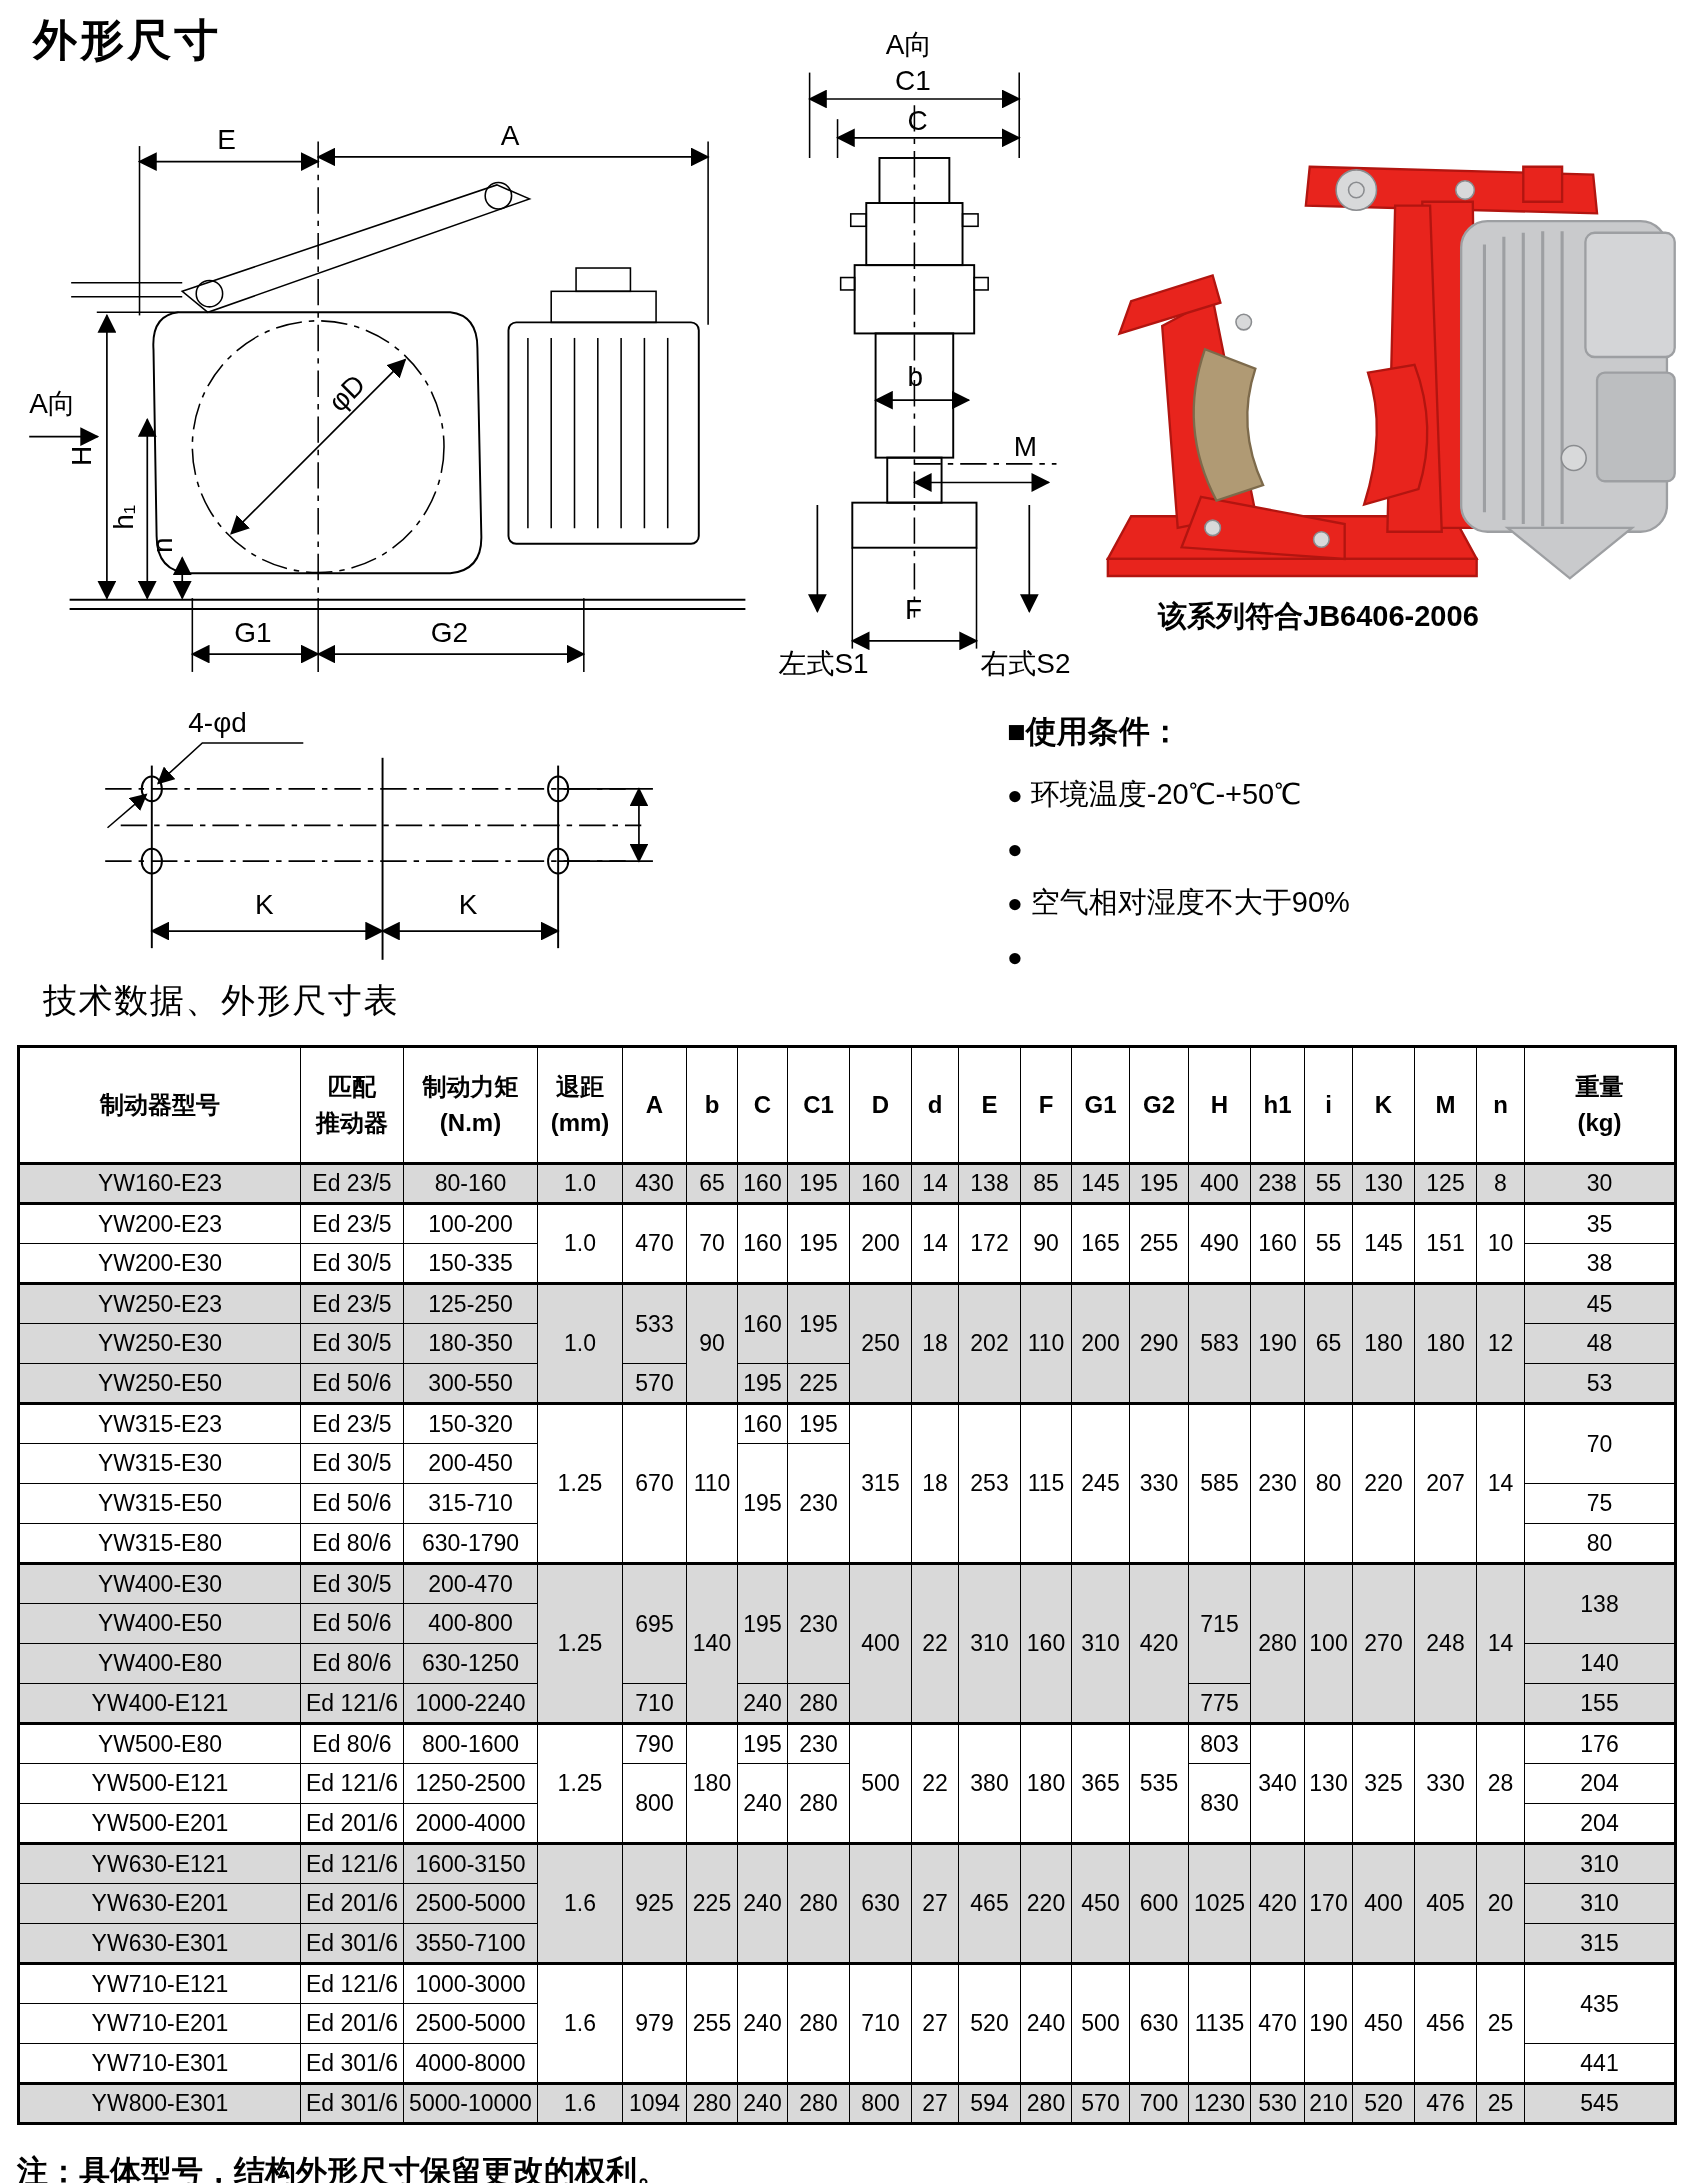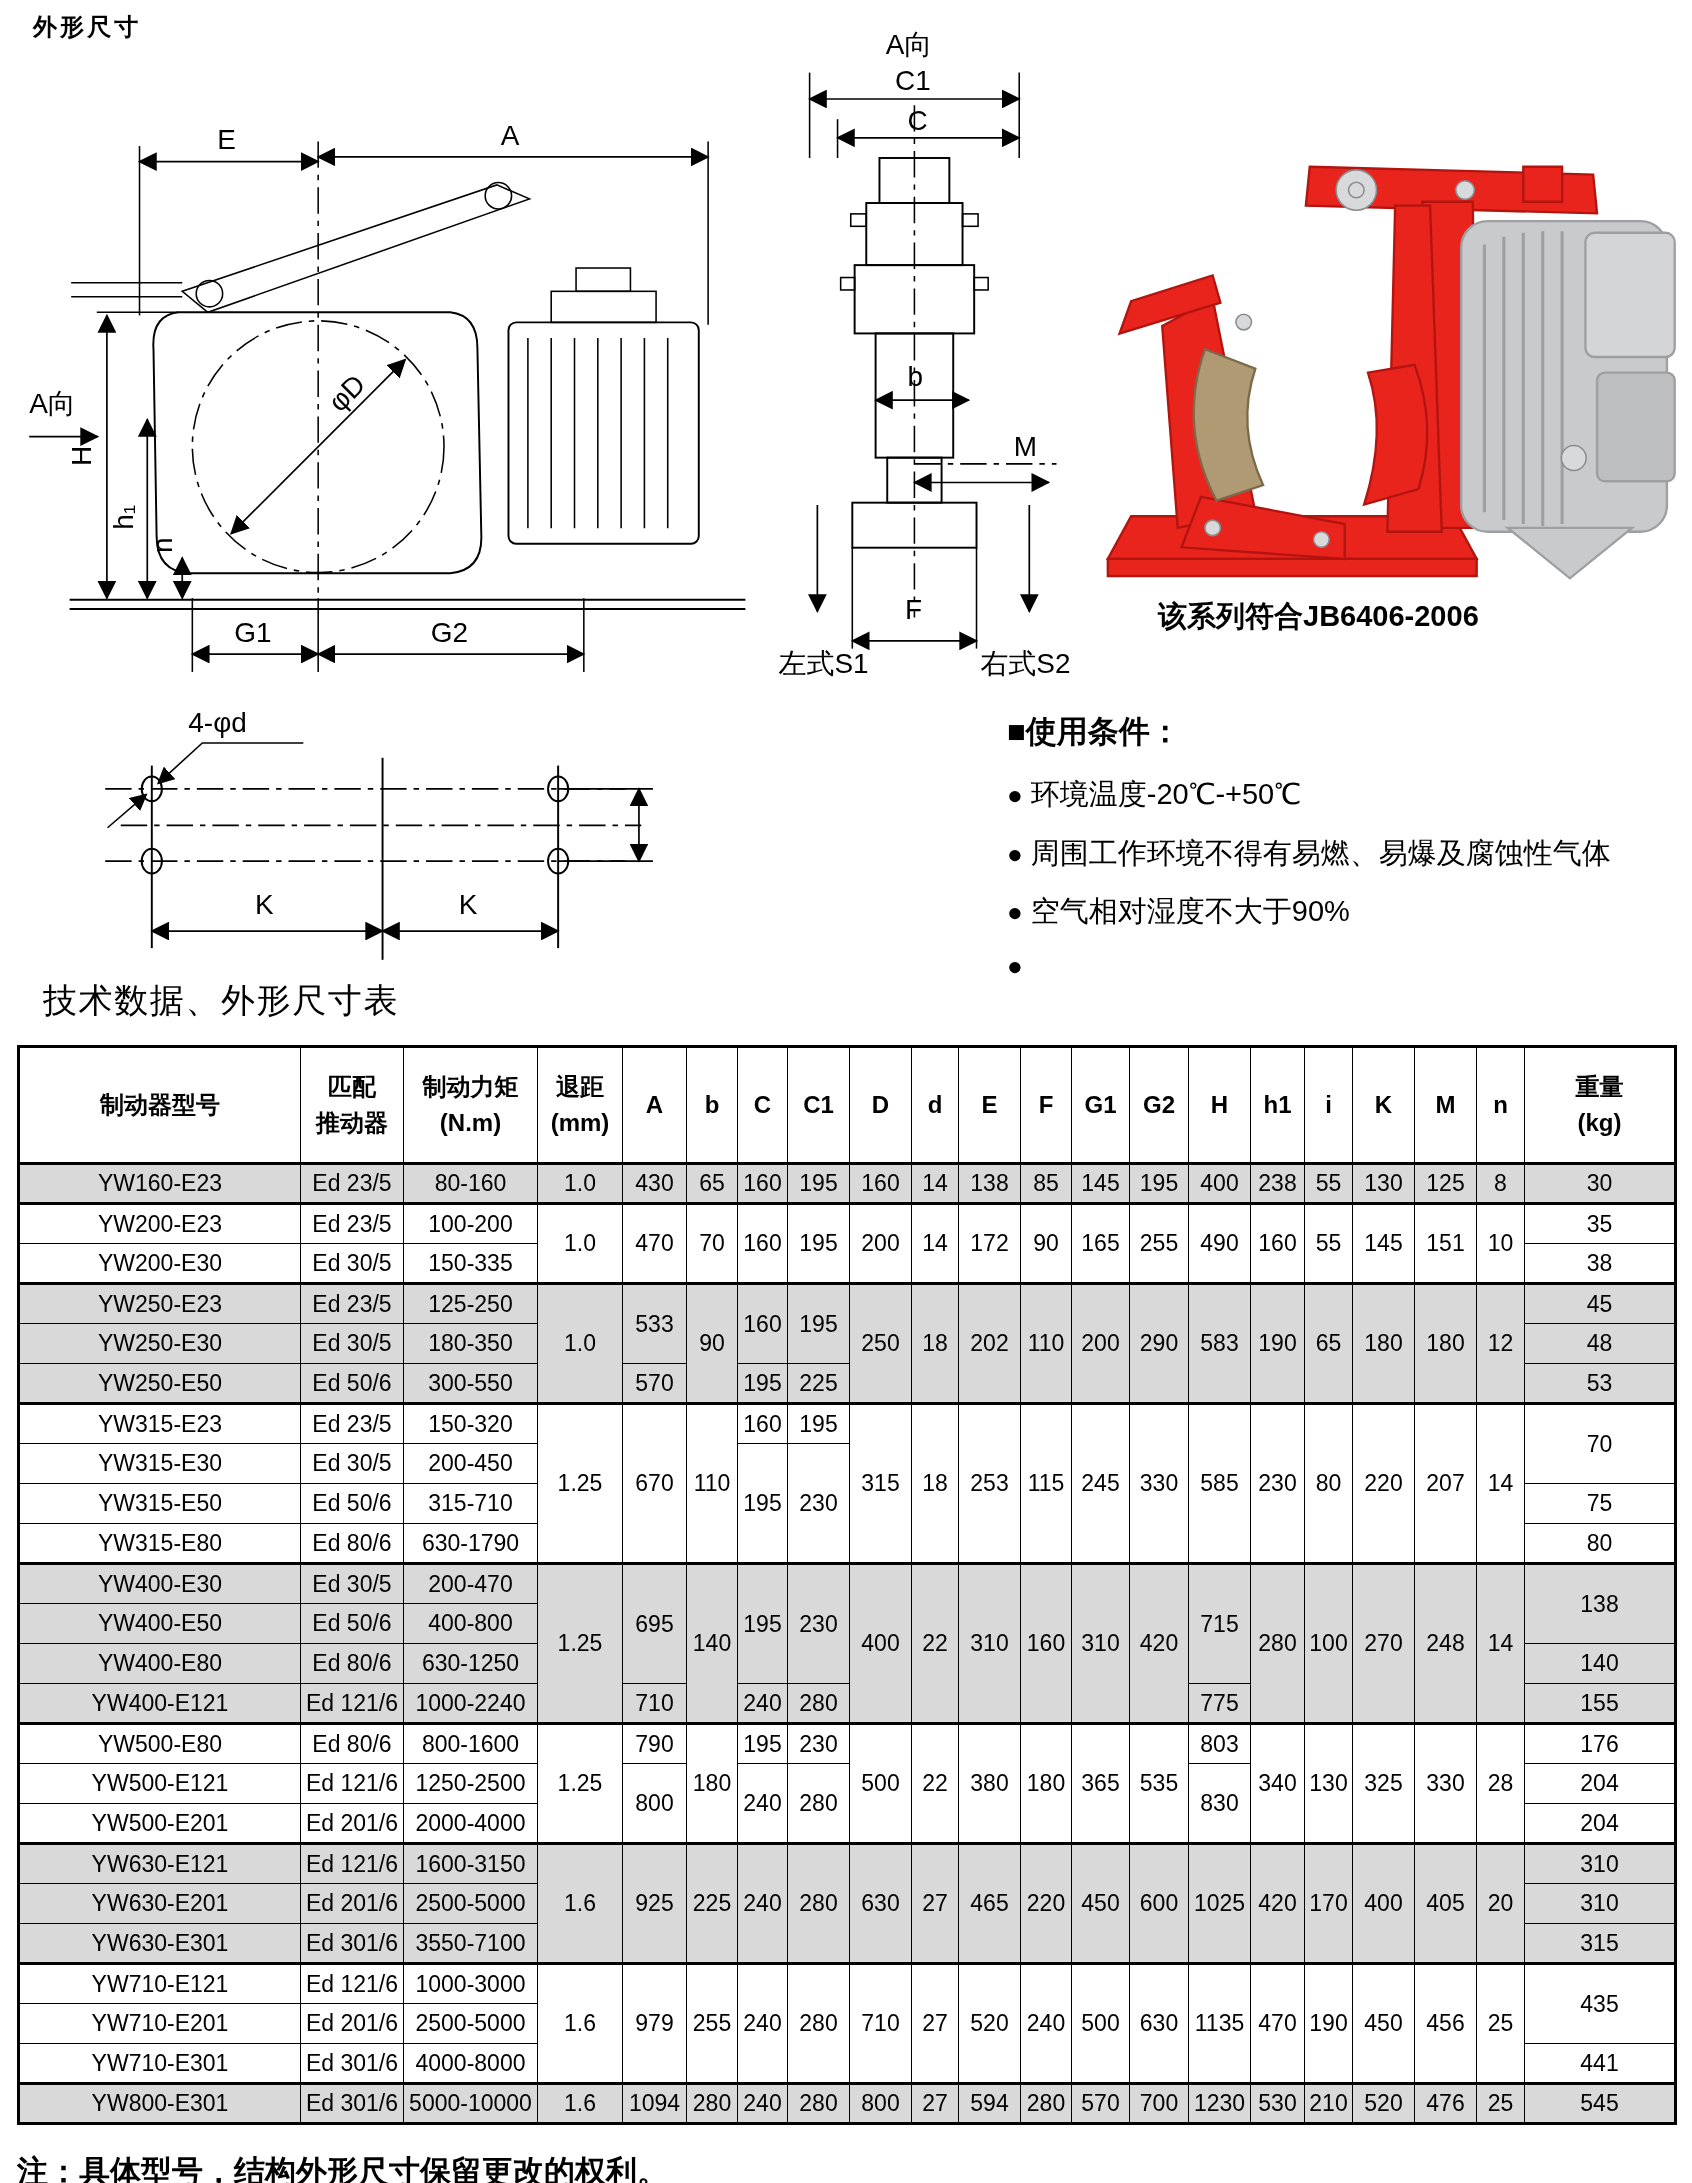--- a/index.html
+++ b/index.html
@@ -2,21 +2,21 @@
 <html style="font-size:12.4px"><head>
 <meta charset="utf-8">
 <style>
   * { margin:0; padding:0; box-sizing:border-box; }
   html,body { background:#fff; }
   body {
     position:relative; width:1693px; height:2183px;
     font-family:"Liberation Sans", sans-serif; color:#000;
   }
   .abs { position:absolute; }
-  .page-title { font-size:24px; font-weight:bold; letter-spacing:3.1px; }
+  .page-title { font-size:44px; font-weight:bold; letter-spacing:3.1px; }
   .section-title { font-size:34px; font-weight:normal; letter-spacing:1.6px; }
   .photo-caption { font-size:29px; font-weight:bold; text-align:left; }
   .note { font-size:31px; font-weight:bold; }
 
   .conditions { width:711px; }
   .conditions .cond-title { font-size:31px; font-weight:bold; margin-bottom:22px; }
   .cond-item { font-size:29px; margin-bottom:18.7px; display:flex; align-items:baseline; }
   .cond-item .bullet { margin-right:7.8px; font-size:26.4px; }
 
   table.spec { border-collapse:collapse; table-layout:fixed; width:1659px;
@@ -234,21 +234,20 @@
 </svg>
 
 <div class="abs conditions" style="left:981px; top:711px;margin-left:26px;">
   <div class="cond-title">■使用条件：</div>
   <div class="cond-item">
     <span class="bullet">●</span>
     <span>环境温度-20℃-+50℃</span>
   </div>
   <div class="cond-item">
     <span class="bullet">●</span>
-    <span>周围工作环境不得有易燃、易爆及腐蚀性气体</span>
   </div>
   <div class="cond-item">
     <span class="bullet">●</span>
     <span>空气相对湿度不大于90%</span>
   </div>
   <div class="cond-item">
     <span class="bullet">●</span>
   </div>
 </div>
 

